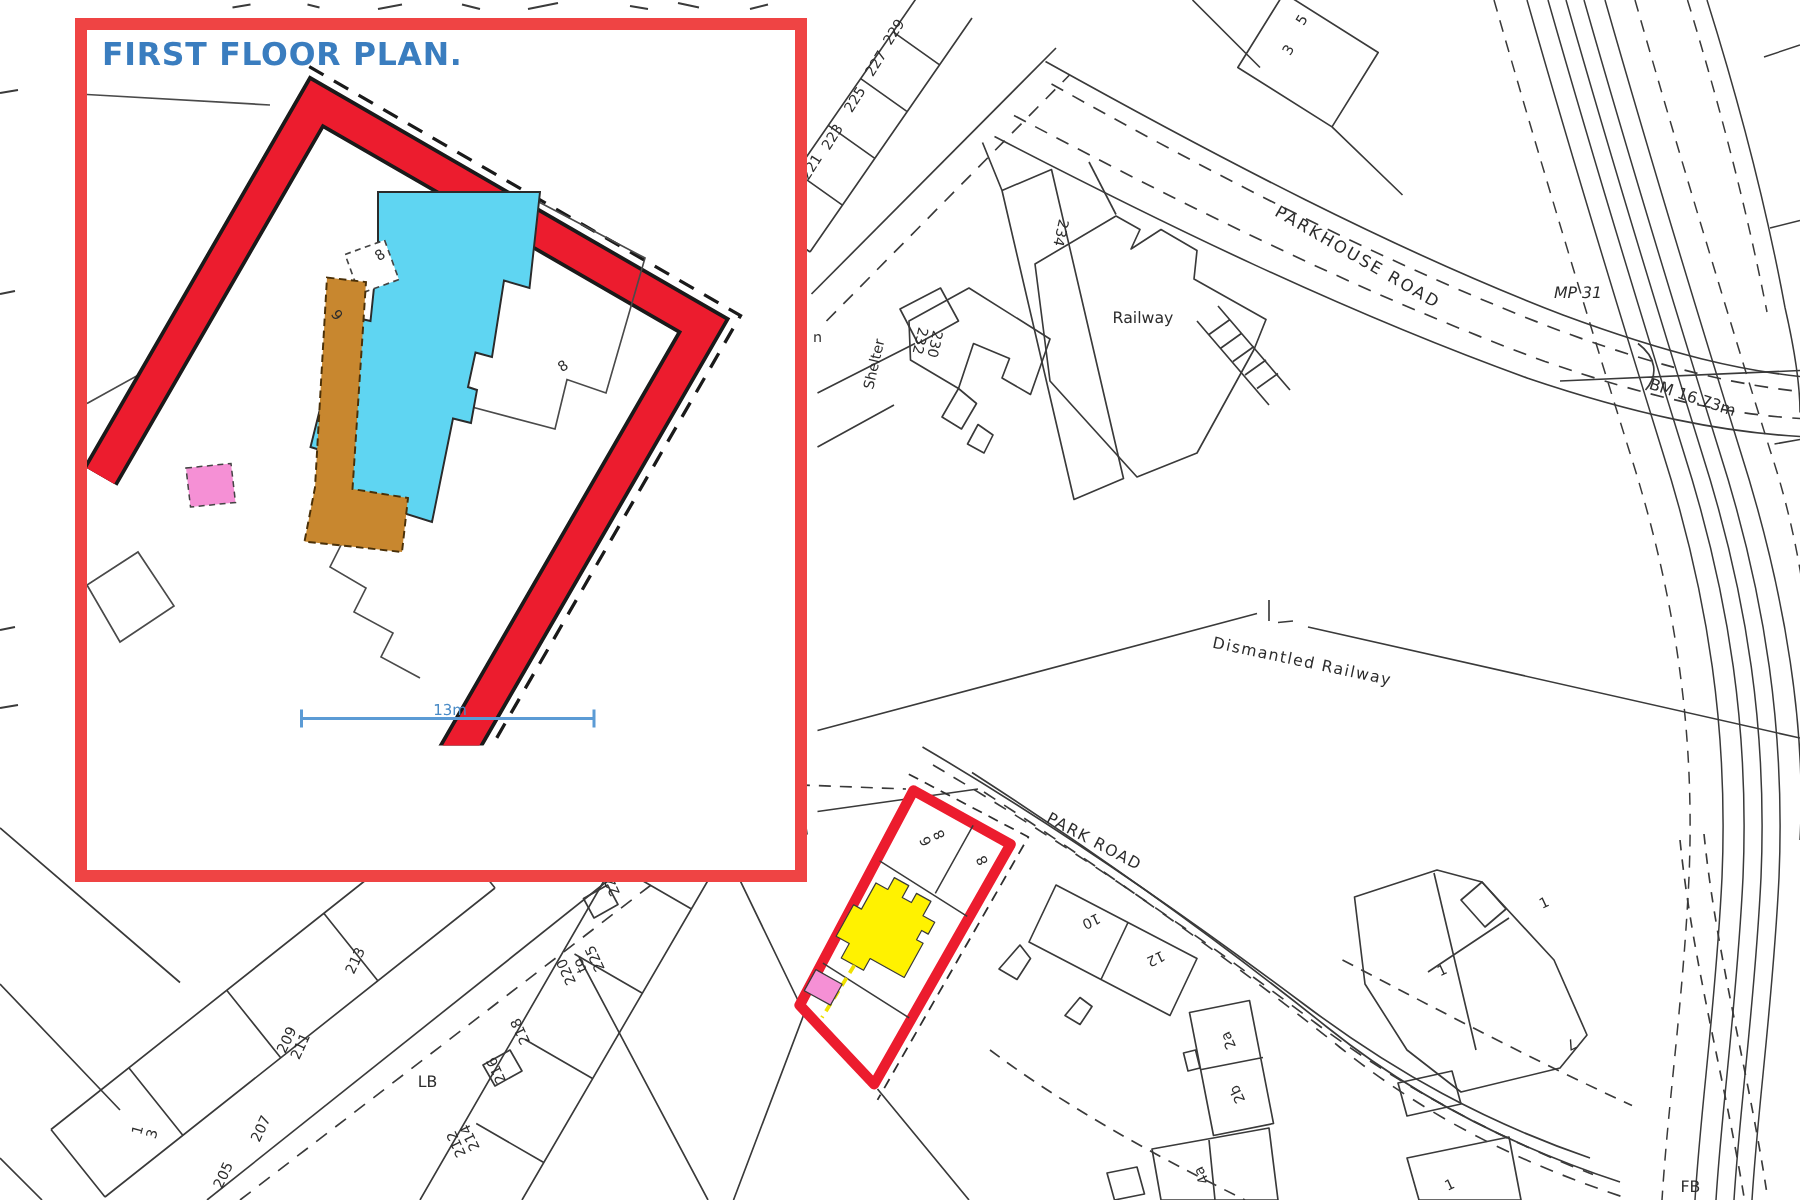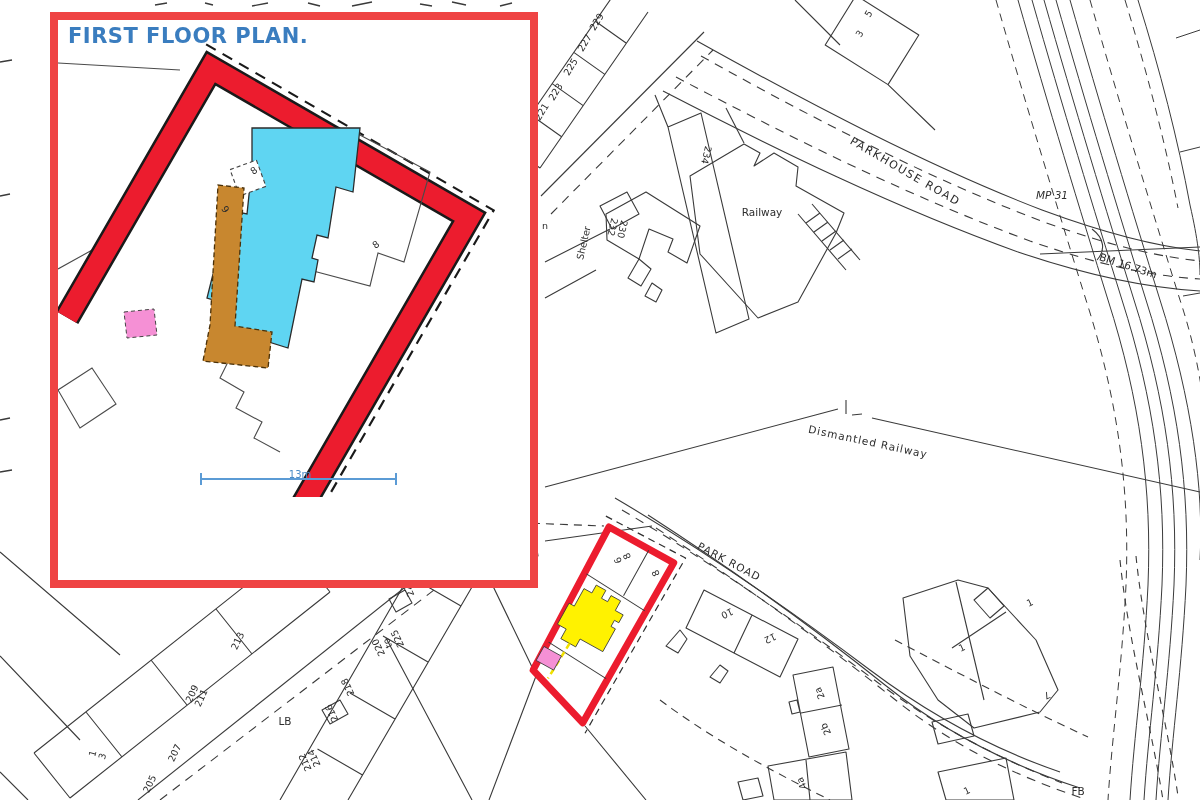--- a/index.html
+++ b/index.html
@@ -145,21 +145,21 @@
 </svg>
 
 <span class="lbl road" style="left:905px;top:172px;transform:translate(-50%,-50%) rotate(30deg);">PARKHOUSE ROAD</span>
 <span class="lbl road2" style="left:729px;top:562px;transform:translate(-50%,-50%) rotate(28deg);">PARK ROAD</span>
 <span class="lbl feat" style="left:868px;top:442px;transform:translate(-50%,-50%) rotate(12deg);letter-spacing:1px;">Dismantled Railway</span>
 <span class="lbl feat" style="left:762px;top:213px;transform:translate(-50%,-50%);">Railway</span>
 <span class="lbl num" style="left:584px;top:243px;transform:translate(-50%,-50%) rotate(-77deg);">Shelter</span>
 <span class="lbl feat" style="left:1052px;top:196px;transform:translate(-50%,-50%);font-style:italic;">MP 31</span>
 <span class="lbl feat" style="left:1128px;top:266px;transform:translate(-50%,-50%) rotate(18deg);">BM 16.73m</span>
 <span class="lbl feat" style="left:285px;top:722px;transform:translate(-50%,-50%);">LB</span>
-<span class="lbl feat" style="left:1078px;top:792px;transform:translate(-50%,-50%);">FB</span>
+<span class="lbl feat" style="left:1127px;top:792px;transform:translate(-50%,-50%);">FB</span>
 <span class="lbl num" style="left:545px;top:226px;transform:translate(-50%,-50%);">n</span>
 
 <span class="lbl num" style="left:597px;top:22px;transform:translate(-50%,-50%) rotate(-58deg);">229</span>
 <span class="lbl num" style="left:585px;top:43px;transform:translate(-50%,-50%) rotate(-58deg);">227</span>
 <span class="lbl num" style="left:571px;top:67px;transform:translate(-50%,-50%) rotate(-58deg);">225</span>
 <span class="lbl num" style="left:556px;top:92px;transform:translate(-50%,-50%) rotate(-58deg);">223</span>
 <span class="lbl num" style="left:542px;top:112px;transform:translate(-50%,-50%) rotate(-58deg);">221</span>
 <span class="lbl num" style="left:869px;top:14px;transform:translate(-50%,-50%) rotate(-58deg);">5</span>
 <span class="lbl num" style="left:860px;top:34px;transform:translate(-50%,-50%) rotate(-58deg);">3</span>
 <span class="lbl num" style="left:706px;top:155px;transform:translate(-50%,-50%) rotate(103deg);">234</span>

